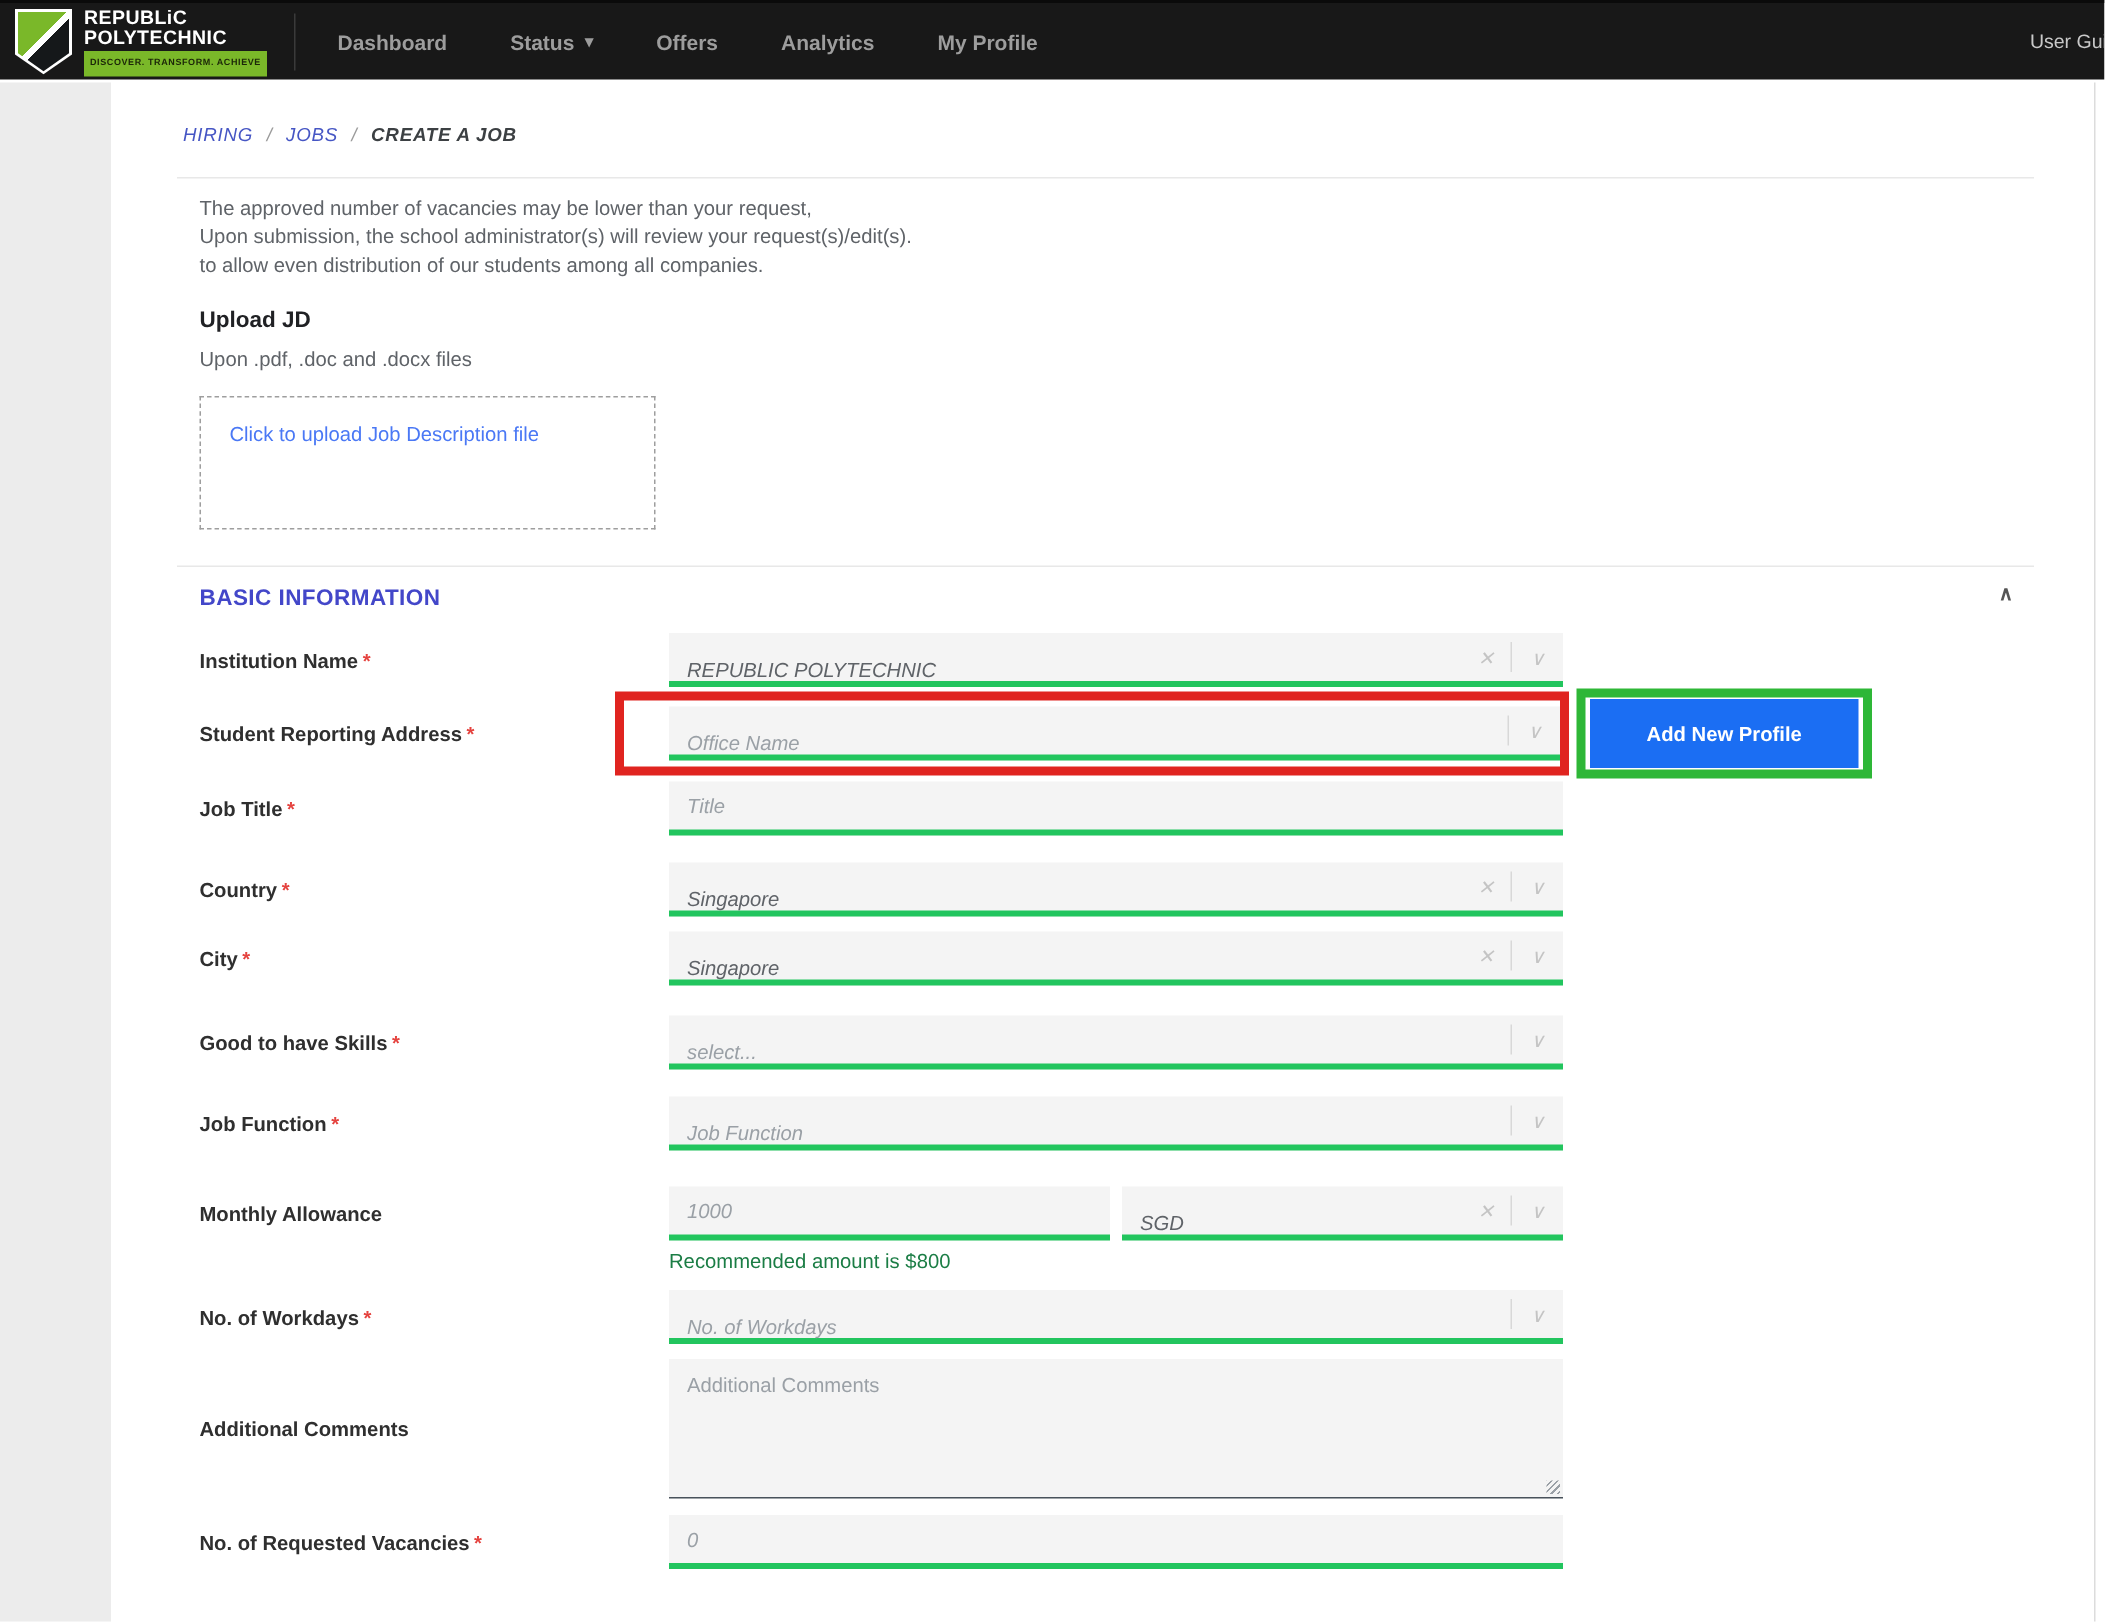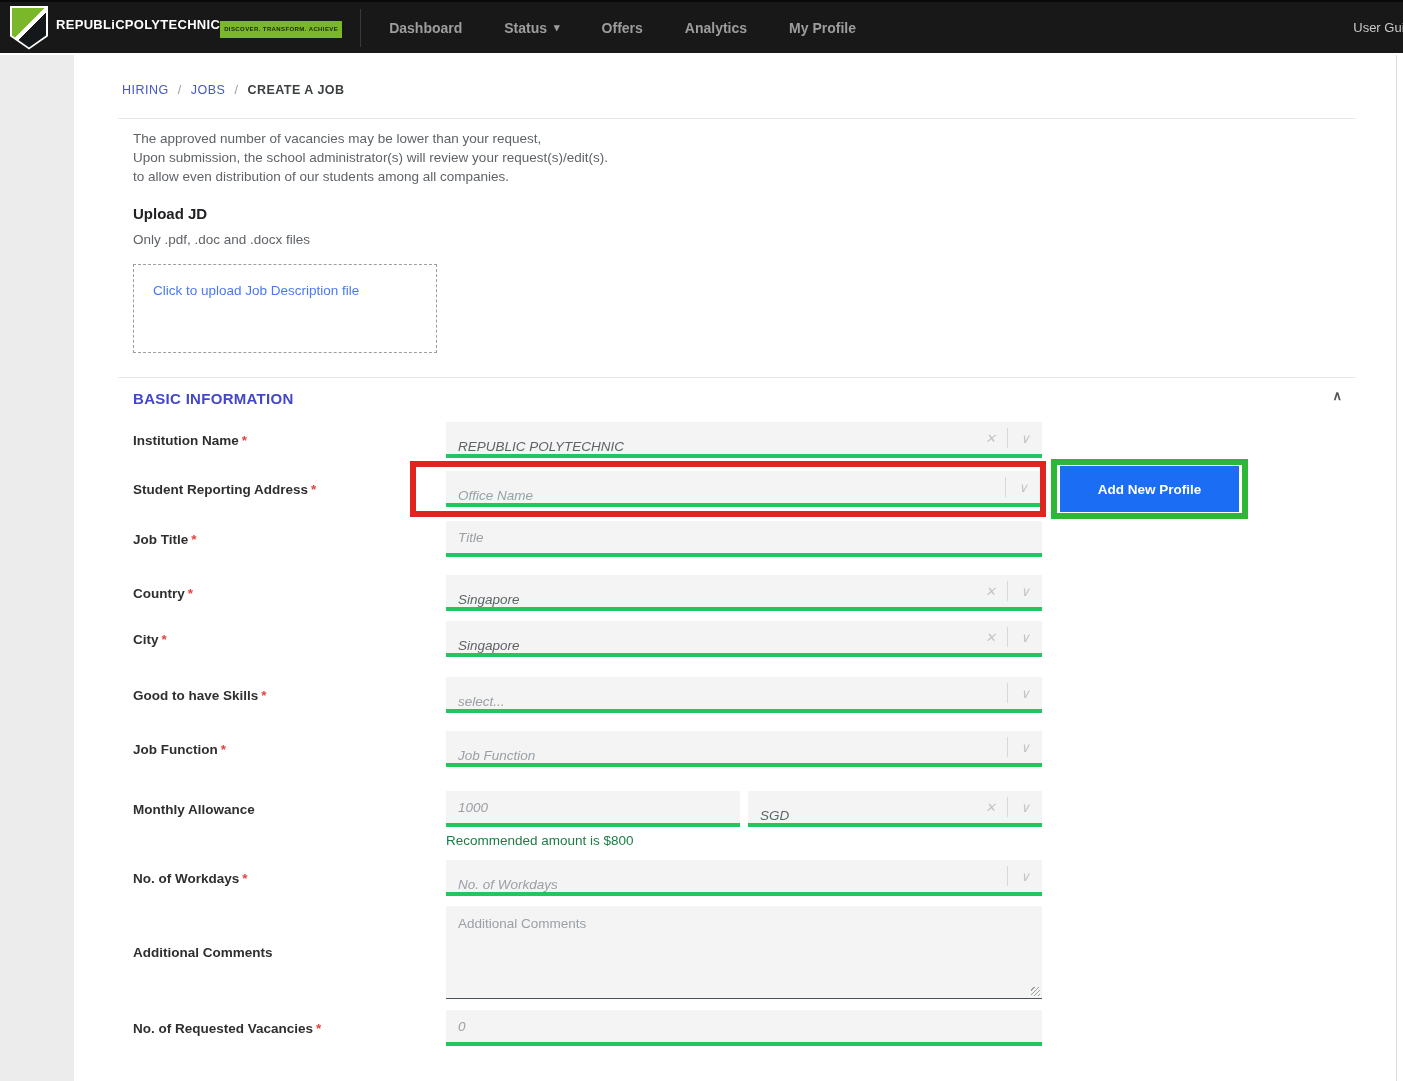--- a/index.html
+++ b/index.html
@@ -8,40 +8,40 @@
 
   
   .navbar { position:relative; height:53px; background:#181818; border-top:2px solid #0a0a0a;
             display:flex; align-items:center; color:#9d9d9d; }
   .brand { display:flex; align-items:center; gap:8px; padding:0 18px 0 10px; height:100%; }
   .shield-outer { width:38px; height:44px; background:#fff; padding:2px;
                   clip-path:polygon(0 0,100% 0,100% 70%,50% 100%,0 70%); }
   .shield-inner { width:100%; height:100%;
                   clip-path:polygon(0 0,100% 0,100% 70%,50% 100%,0 70%);
                   background:linear-gradient(135deg, var(--brand-green) 0 44%, #ffffff 44% 52%, #15181a 52% 100%); }
-  .brand-text { display:flex; line-height:13px; }
+  .brand-text { display:flex; flex-direction:column; line-height:13px; }
   .brand-line { color:#fff; font-weight:800; font-size:13px; letter-spacing:.3px; }
   .brand-tagline { margin-top:3px; background:var(--brand-green); color:#1c2608;
                    font-size:6px; font-weight:700; letter-spacing:.4px; padding:2px 4px; width:max-content; }
   .nav-divider { width:1px; height:38px; background:#3a3a3a; }
   .nav-items { display:flex; align-items:center; gap:42px; padding-left:28px; }
   .nav-item { font-size:14px; font-weight:700; color:#9d9d9d; cursor:pointer; display:flex; align-items:center; gap:7px; }
   .nav-caret { font-size:11px; color:#9d9d9d; }
   .nav-right { position:absolute; right:-16px; top:0; height:100%; display:flex; align-items:center;
                font-size:13px; color:#c9c9c9; white-space:nowrap; }
 
   
   .left-rail { position:absolute; left:0; top:55px; width:74px; height:1026px; background:#ececec; }
   .right-edge-line { position:absolute; left:1396px; top:55px; width:1px; height:1026px; background:#dcdcdc; }
   .content { position:absolute; left:74px; top:55px; width:1322px; height:1026px; background:#fff; }
   .hr { margin-left:44px; width:1238px; height:1px; background:#e8e8e8; }
 
   
   .breadcrumb { padding:28px 0 21px 48px; display:flex; align-items:flex-end; gap:9px;
-                font-size:12.5px; letter-spacing:.5px; }
+                font-size:12.5px; letter-spacing:.5px;font-style:italic; }
   .crumb-link { color:#4656c4; font-weight:500; cursor:pointer; text-decoration:none; }
   .crumb-sep { color:#9a9a9a; }
   .crumb-current { color:#3c4043; font-weight:700; }
 
   
   .inner { padding-left:59px; }
   .page-title { margin-top:15px; font-size:19px; font-weight:800; color:#1f1f1f; letter-spacing:.2px; }
   .intro { margin-top:10px; font-size:13.5px; color:#5f6368; line-height:19px; }
   .upload-heading { margin-top:19px; font-size:15px; font-weight:700; color:#202124; }
   .upload-sub { margin-top:10px; font-size:13.5px; color:#5f6368; }
@@ -152,21 +152,21 @@
   <div class="hr"></div>
 
   <div class="inner">
     <div class="intro">
       <div>The approved number of vacancies may be lower than your request,</div>
       <div>Upon submission, the school administrator(s) will review your request(s)/edit(s).</div>
       <div>to allow even distribution of our students among all companies.</div>
     </div>
 
     <div class="upload-heading">Upload JD</div>
-    <div class="upload-sub">Only .pdf, .doc and .docx files</div>
+    <div class="upload-sub">Upon .pdf, .doc and .docx files</div>
     <div class="upload-box">
       <span class="upload-box-label">Click to upload Job Description file</span>
     </div>
   </div>
 
   <div class="hr section-hr"></div>
 
   <div class="section-header">
     <span class="section-title">BASIC INFORMATION</span>
     <span class="collapse-caret">∧</span>

